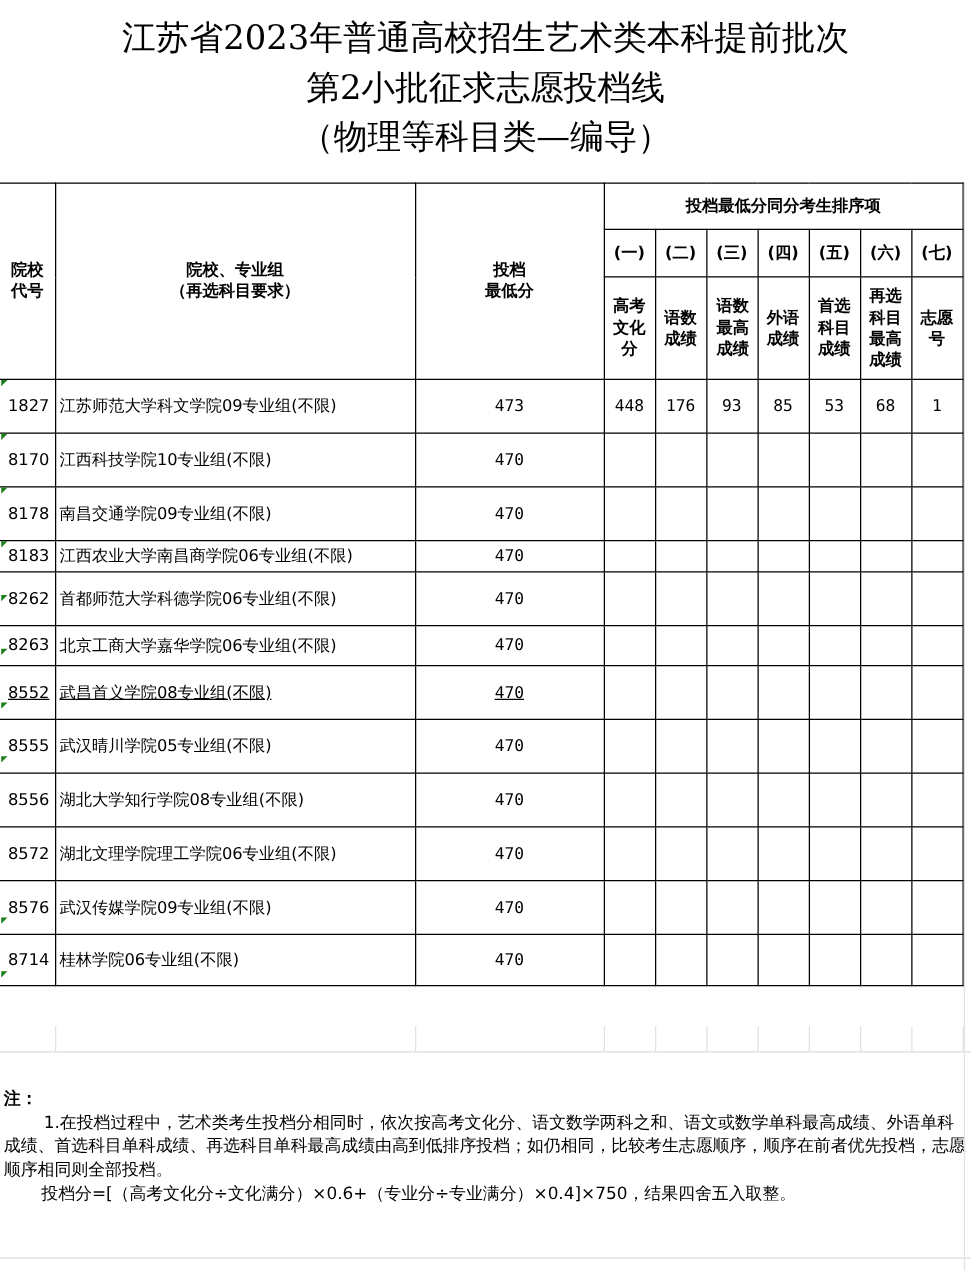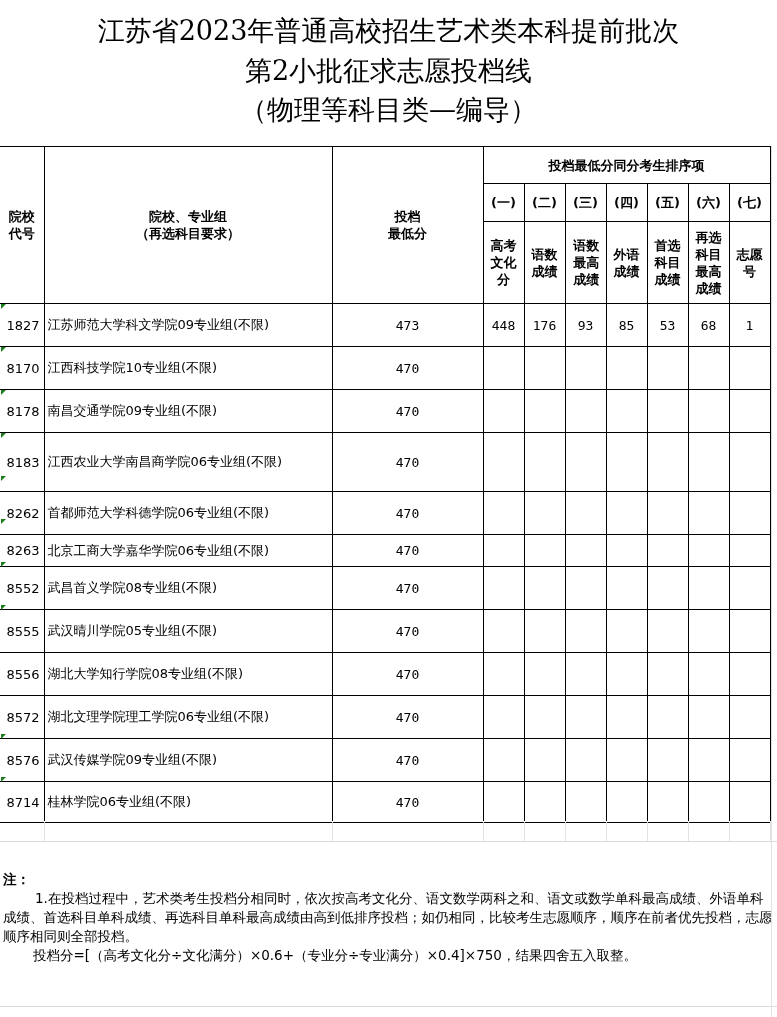--- a/index.html
+++ b/index.html
@@ -117,21 +117,21 @@
         <td class="name">南昌交通学院09专业组(不限)</td>
         <td class="num">470</td>
         <td class="num"></td>
         <td class="num"></td>
         <td class="num"></td>
         <td class="num"></td>
         <td class="num"></td>
         <td class="num"></td>
         <td class="num"></td>
       </tr>
-      <tr style="height: 59px; padding-left: 15px;">
+      <tr style="height: 25px; padding-left: 15px;">
         <td class="code nb-left">8183</td>
         <td class="name">江西农业大学南昌商学院06专业组(不限)</td>
         <td class="num">470</td>
         <td class="num"></td>
         <td class="num"></td>
         <td class="num"></td>
         <td class="num"></td>
         <td class="num"></td>
         <td class="num"></td>
         <td class="num"></td>
@@ -153,21 +153,21 @@
         <td class="name">北京工商大学嘉华学院06专业组(不限)</td>
         <td class="num">470</td>
         <td class="num"></td>
         <td class="num"></td>
         <td class="num"></td>
         <td class="num"></td>
         <td class="num"></td>
         <td class="num"></td>
         <td class="num"></td>
       </tr>
-      <tr style="height: 43px;">
+      <tr style="height: 43px; text-decoration: underline;">
         <td class="code nb-left">8552</td>
         <td class="name">武昌首义学院08专业组(不限)</td>
         <td class="num">470</td>
         <td class="num"></td>
         <td class="num"></td>
         <td class="num"></td>
         <td class="num"></td>
         <td class="num"></td>
         <td class="num"></td>
         <td class="num"></td>

